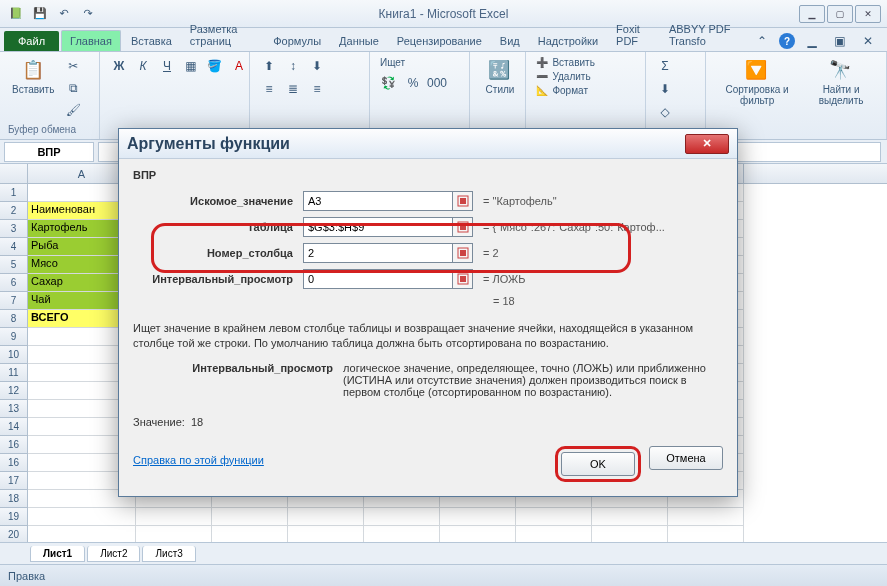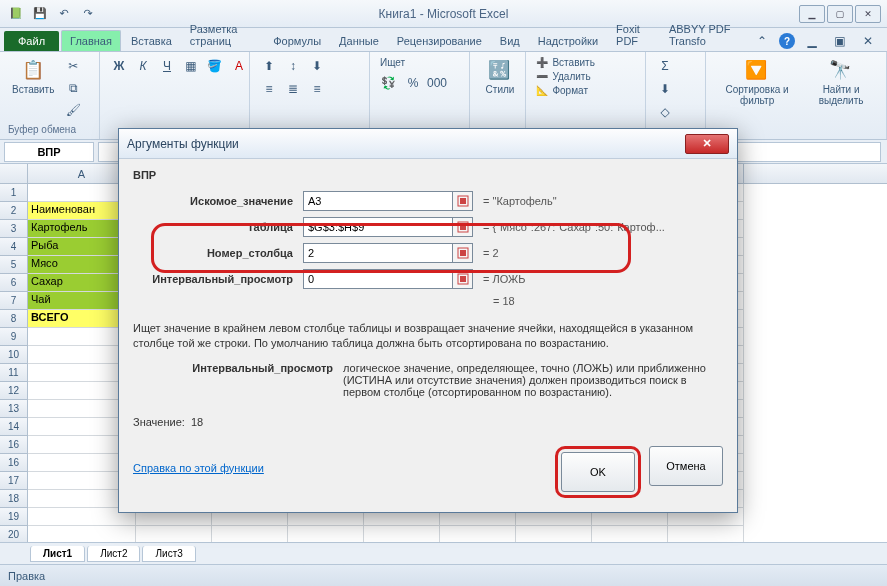--- a/index.html
+++ b/index.html
@@ -58,40 +58,40 @@
 .sheet-tab span { display: inline-block; transform: scaleY(-1); }
 .sheet-tab.active { font-weight: bold; }
 
 
 .status-bar { position: absolute; bottom: 0; left: 0; right: 0; height: 22px; background: linear-gradient(#e4ecf5,#d6e0ec); border-top: 1px solid #b6c6d7; display: flex; align-items: center; padding: 0 8px; font-size: 11px; color: #3a5a7a; }
 
 
 .overlay { position: absolute; inset: 0; }
 .dialog { position: absolute; left: 118px; top: 128px; width: 620px; background: #f0f0f0; border: 1px solid #5a7a9a; box-shadow: 0 6px 24px rgba(0,0,0,0.4); }
 .dlg-title { height: 30px; background: linear-gradient(#fdfdfe,#e0eaf5); display: flex; align-items: center; padding: 0 8px; border-bottom: 1px solid #c0cddc; }
-.dlg-title-text { font-size: 12px; color: #2b4560; }
+.dlg-title-text { font-size: 16px; color: #2b4560; font-weight: bold; }
 .dlg-close { margin-left: auto; width: 44px; height: 20px; background: linear-gradient(#e57373,#c62828); border: 1px solid #8a2020; border-radius: 2px; color: #fff; display: flex; align-items: center; justify-content: center; font-size: 11px; font-weight: bold; }
 .dlg-body { padding: 10px 14px 14px; font-size: 11px; color: #333; }
 .func-name { font-weight: bold; margin-bottom: 10px; }
 .arg-row { display: flex; align-items: center; margin-bottom: 6px; }
 .arg-label { width: 170px; text-align: right; padding-right: 10px; font-weight: bold; }
 .arg-input-wrap { display: flex; align-items: center; }
 .arg-input { width: 150px; height: 20px; border: 1px solid #7a8a9a; background: #fff; padding: 1px 4px; font-size: 11px; }
 .ref-btn { width: 20px; height: 20px; border: 1px solid #7a8a9a; border-left: none; background: #f5f5f5; display: flex; align-items: center; justify-content: center; }
 .ref-btn svg { width: 12px; height: 12px; }
 .arg-result { margin-left: 10px; color: #555; }
 .highlight-box { position: absolute; border: 3px solid #d32020; border-radius: 14px; pointer-events: none; }
 .desc { margin: 14px 0 10px; line-height: 1.4; }
 .desc-label { display: flex; }
 .desc-label b { width: 210px; text-align: right; padding-right: 10px; display: inline-block; }
 .desc-label span { flex: 1; }
 .result-line { margin: 18px 0 10px; }
 .help-link { color: #0066cc; text-decoration: underline; cursor: pointer; }
 .dlg-buttons { display: flex; justify-content: flex-end; gap: 8px; margin-top: 8px; }
-.dlg-btn { min-width: 74px; height: 40px; border: 1px solid #7a8a9a; background: linear-gradient(#fdfdfd,#e5e9ed); border-radius: 3px; font-size: 11px; }
+.dlg-btn { min-width: 74px; height: 24px; border: 1px solid #7a8a9a; background: linear-gradient(#fdfdfd,#e5e9ed); border-radius: 3px; font-size: 11px; }
 .ok-highlight { border: 3px solid #d32020; border-radius: 10px; padding: 3px; }
 </style>
 </head>
 <body>
 
 <div class="titlebar">
   <div class="qat">
     <div class="qat-btn">📗</div>
     <div class="qat-btn">💾</div>
     <div class="qat-btn">↶</div>

